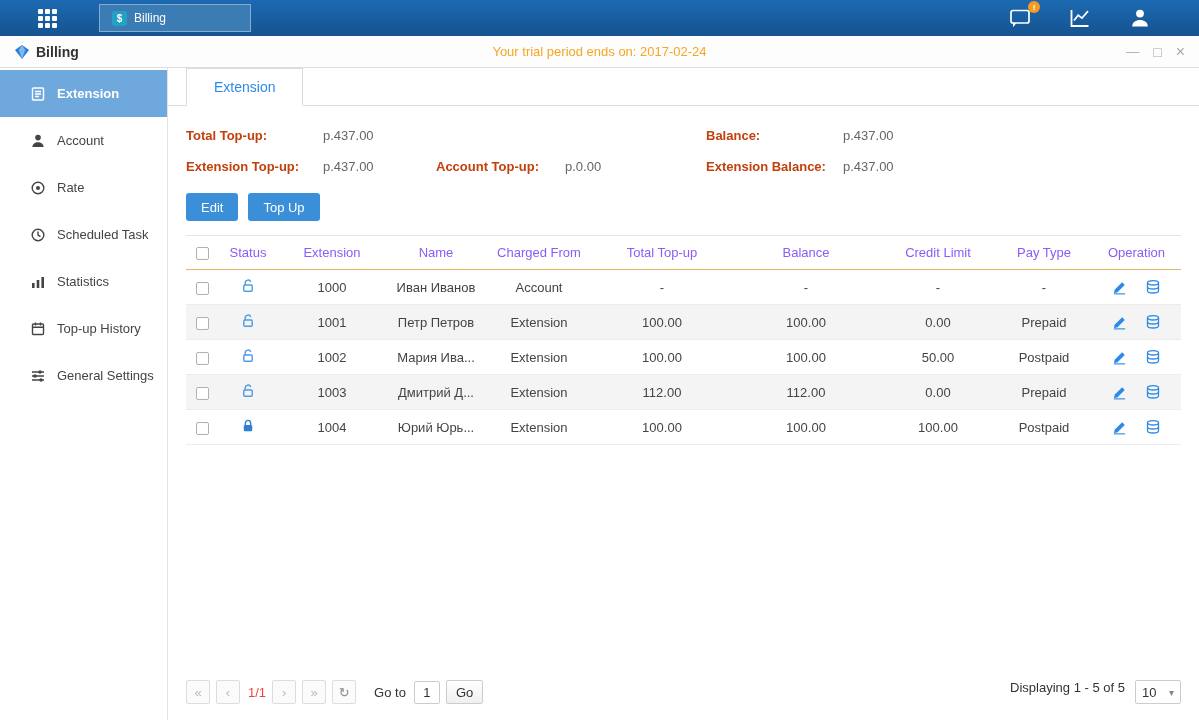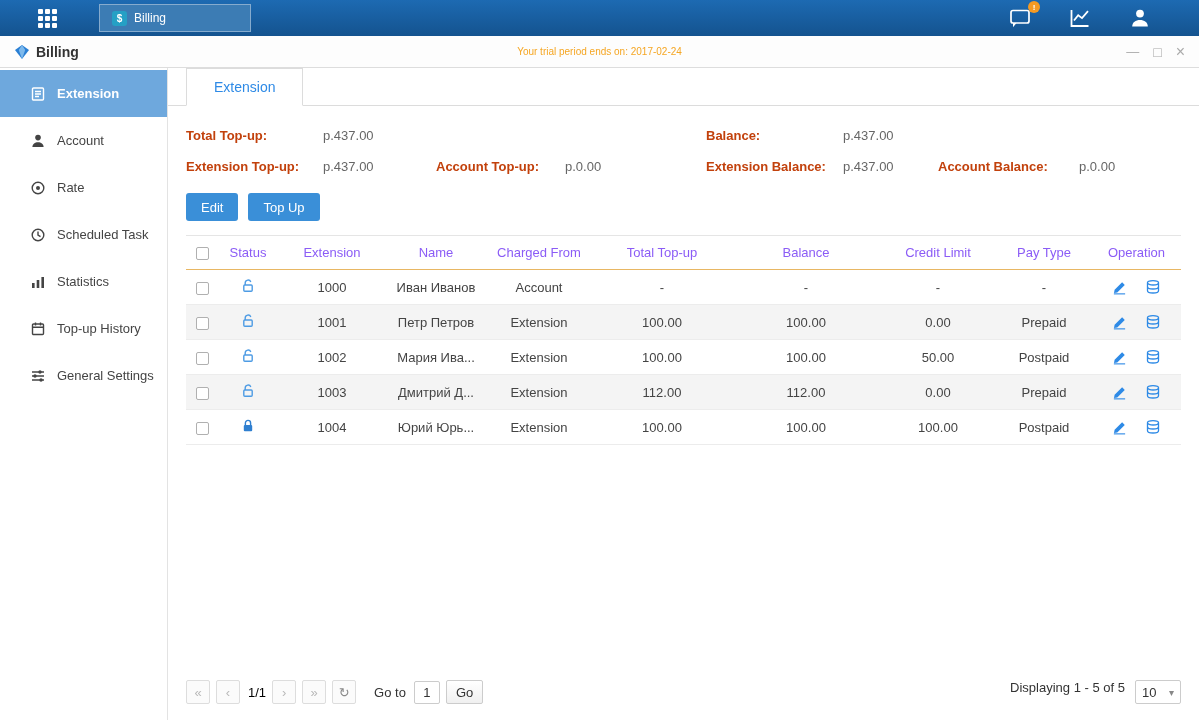--- a/index.html
+++ b/index.html
@@ -14,21 +14,21 @@
   .dollar-badge{width:15px;height:15px;border-radius:3px;background:#25a0c5;color:#fff;font-size:10px;font-weight:bold;display:flex;align-items:center;justify-content:center;flex:0 0 auto;}
   .topbar-right{margin-left:auto;display:flex;align-items:center;gap:34px;margin-right:46px;}
   .tb-icon{position:relative;width:26px;height:26px;display:flex;align-items:center;justify-content:center;cursor:pointer;}
   .tb-icon svg{display:block;}
   .badge{position:absolute;top:-4px;right:-7px;min-width:12px;height:12px;border-radius:50%;background:#f59a23;color:#fff;font-size:8px;font-weight:bold;display:flex;align-items:center;justify-content:center;}
 
   
   .titlebar{height:32px;background:#fdfdfd;border-bottom:1px solid #ddd;display:flex;align-items:center;padding:0 14px;position:relative;}
   .title-left{display:flex;align-items:center;gap:6px;font-size:14px;font-weight:bold;color:#333;z-index:2;}
   .title-left svg{display:block;}
-  .trial{position:absolute;left:0;right:0;text-align:center;color:#f5a623;font-size:10px;z-index:1;}
+  .trial{position:absolute;left:0;right:0;text-align:center;color:#f5a623;font-size:13px;z-index:1;}
   .win-controls{margin-left:auto;display:flex;align-items:center;gap:14px;color:#aaa;font-size:13px;z-index:2;}
   .win-controls span{cursor:pointer;line-height:1;}
 
   
   .layout{display:flex;height:652px;}
   .sidebar{width:168px;border-right:1px solid #e3e3e3;padding-top:2px;flex:0 0 auto;}
   .side-item{height:47px;display:flex;align-items:center;gap:11px;padding-left:30px;font-size:13px;color:#444;cursor:pointer;}
   .side-item svg{width:16px;height:16px;flex:0 0 auto;}
   .side-item.active{background:#6ea8dd;color:#fff;font-weight:bold;}
 
@@ -58,21 +58,21 @@
   .checkbox{display:inline-block;width:13px;height:13px;border:1px solid #b0b0b0;border-radius:2px;background:#fff;vertical-align:middle;cursor:pointer;}
   .lock{display:inline-flex;cursor:pointer;}
   .lock svg{display:block;}
   .op-icon{display:inline-flex;margin:0 7px;cursor:pointer;vertical-align:middle;}
   .op-icon svg{display:block;}
 
   
   .pagination{margin-top:auto;padding:10px 18px 16px;display:flex;align-items:center;font-size:13px;color:#555;}
   .pg-btn{width:24px;height:24px;border:1px solid #ddd;background:#fbfbfb;border-radius:2px;display:flex;align-items:center;justify-content:center;margin-right:6px;color:#b9b9b9;font-size:13px;cursor:pointer;}
   .pg-btn.dark{color:#8a8a8a;}
-  .pg-page{margin:0 6px 0 2px;color:#000000;}
+  .pg-page{margin:0 6px 0 2px;color:#ef4444;}
   .goto-label{margin:0 8px 0 12px;color:#333;}
   .goto-input{width:26px;height:23px;border:1px solid #ccc;border-radius:2px;text-align:center;font-size:13px;font-family:inherit;color:#333;padding:0;}
   .go-btn{margin-left:6px;height:24px;border:1px solid #ccc;background:linear-gradient(#fff,#f0f0f0);border-radius:2px;font-size:13px;color:#333;padding:0 9px;cursor:pointer;font-family:inherit;}
   .pg-right{margin-left:auto;display:flex;align-items:flex-start;gap:10px;color:#333;}
   .page-size{width:46px;height:24px;border:1px solid #ccc;border-radius:2px;background:#fff;display:flex;align-items:center;justify-content:space-between;padding:0 6px;cursor:pointer;color:#333;}
   .page-size .caret{color:#888;font-size:10px;}
 </style>
 </head>
 <body>
 
@@ -202,23 +202,20 @@
         <span class="plabel">Balance:</span><span class="pvalue">p.437.00</span>
       </div>
       <div class="pair gc1">
         <span class="plabel">Extension Top-up:</span><span class="pvalue">p.437.00</span>
       </div>
       <div class="pair gc2">
         <span class="plabel" style="width:120px;">Account Top-up:</span><span class="pvalue">p.0.00</span>
       </div>
       <div class="pair gc3">
         <span class="plabel">Extension Balance:</span><span class="pvalue">p.437.00</span>
-      </div>
-      <div class="pair gc4">
-        <span class="plabel" style="width:132px;">Account Balance:</span><span class="pvalue">p.0.00</span>
       </div>
     </div>
 
     <div class="btn-row">
       <button class="btn">Edit</button>
       <button class="btn">Top Up</button>
     </div>
 
     <table class="ext-table">
       <colgroup>

